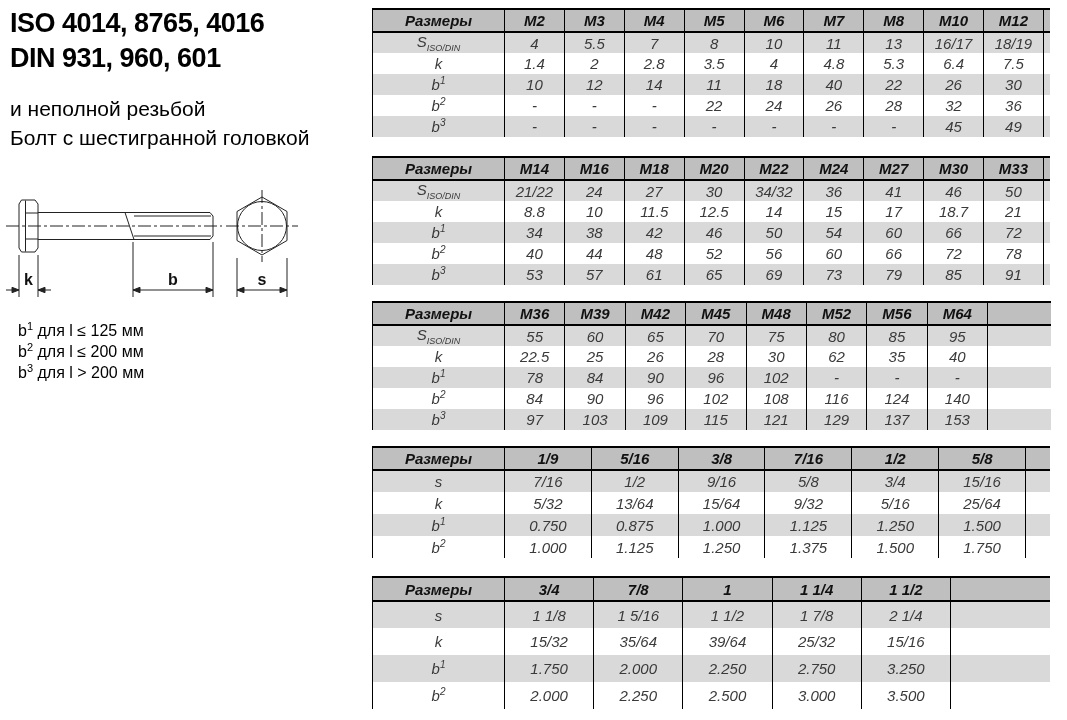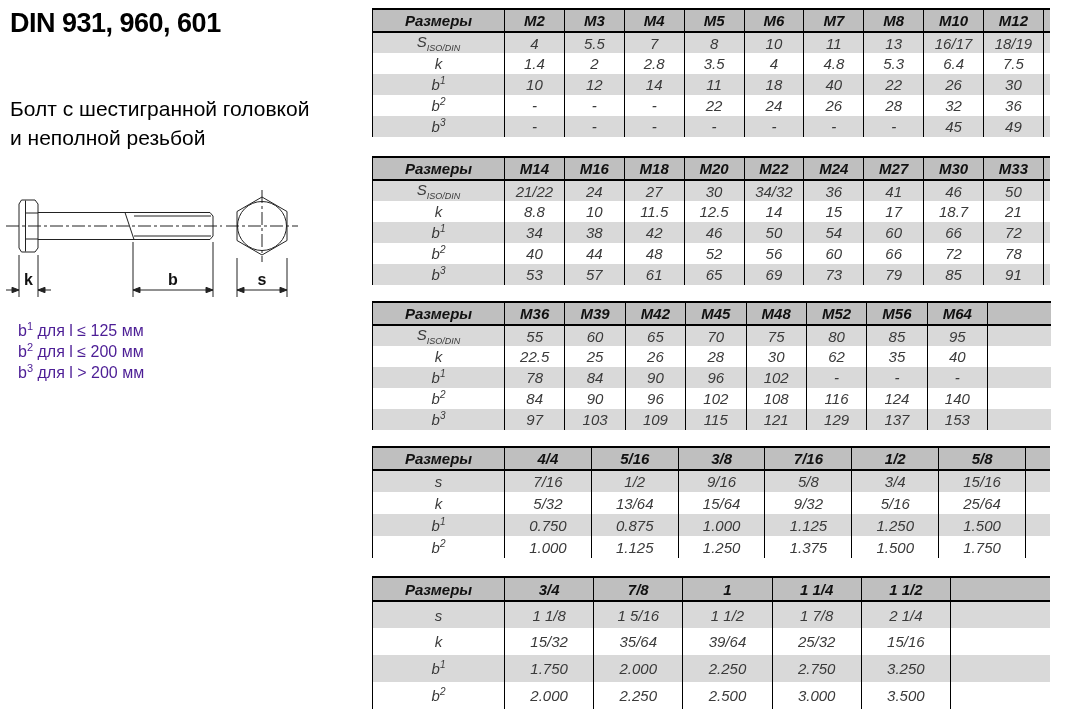--- a/index.html
+++ b/index.html
@@ -2,21 +2,21 @@
 <html><head>
 <meta charset="utf-8">
 <style>
   html,body{margin:0;padding:0;background:#fff;}
   body{font-family:"Liberation Sans", sans-serif; -webkit-font-smoothing:antialiased;}
   #page{position:relative;width:1067px;height:720px;background:#fff;overflow:hidden;}
 
   
   .title{position:absolute;left:10px;top:6px;font-size:27px;font-weight:700;color:#000;line-height:35px;letter-spacing:-0.5px;}
   .subtitle{position:absolute;left:10px;top:94px;font-size:21px;color:#000;line-height:29px;}
-  .notes{position:absolute;left:18px;top:320px;font-size:16px;color:#4c1d95;line-height:21px;}
+  .notes{position:absolute;left:18px;top:320px;font-size:16px;color:#000000;line-height:21px;}
   .notes sup{font-size:11px;line-height:0;}
   .note-line{white-space:pre;}
 
   
   .drawing{position:absolute;left:0;top:185px;width:330px;height:125px;}
   .drawing text{font-family:"Liberation Sans",sans-serif;font-size:16px;font-weight:700;fill:#111;}
 
   
   .dim-table{position:absolute;left:372px;width:678px;border-collapse:collapse;table-layout:fixed;
              font-size:15px;color:#3a3a3a;font-style:italic;}
@@ -30,26 +30,27 @@
   .dim-table tbody tr:nth-child(even){background:#fff;}
   .dim-table sub{font-size:9px;letter-spacing:0;}
   .dim-table sup{font-size:10px;line-height:0;}
 </style>
 </head>
 <body>
 
 <div id="page">
 
   <div class="title">
+    <div>ISO 4014, 8765, 4016</div>
     <div>DIN 931, 960, 601</div>
   </div>
 
   <div class="subtitle">
+    <div>и неполной резьбой</div>
     <div>Болт с шестигранной головкой</div>
-    <div>и неполной резьбой</div>
   </div>
 
   <svg class="drawing" viewBox="0 0 330 125">
     <g stroke="#222" stroke-width="1" fill="none">
 
       <polygon points="21.5,15 35,15 38,19 38,63 35,67 21.5,67 19,63 19,19" fill="#fff"></polygon>
       <line x1="25.5" y1="15.5" x2="25.5" y2="66.5"></line>
       <line x1="25.5" y1="28" x2="38" y2="28"></line>
       <line x1="25.5" y1="54" x2="38" y2="54"></line>
 
@@ -400,21 +401,21 @@
           <col style="width: 86.8333px;">
           <col style="width: 86.8333px;">
           <col style="width: 86.8333px;">
           <col style="width: 86.8333px;">
           <col style="width: 86.8333px;">
           <col style="width: 25px;">
         </colgroup>
         <thead>
           <tr style="height: 23px;">
             <th>Размеры</th>
-            <th>4/4</th>
+            <th>1/9</th>
             <th>5/16</th>
             <th>3/8</th>
             <th>7/16</th>
             <th>1/2</th>
             <th>5/8</th>
             <th></th>
           </tr>
         </thead>
         <tbody>
           <tr style="height: 22px;">

